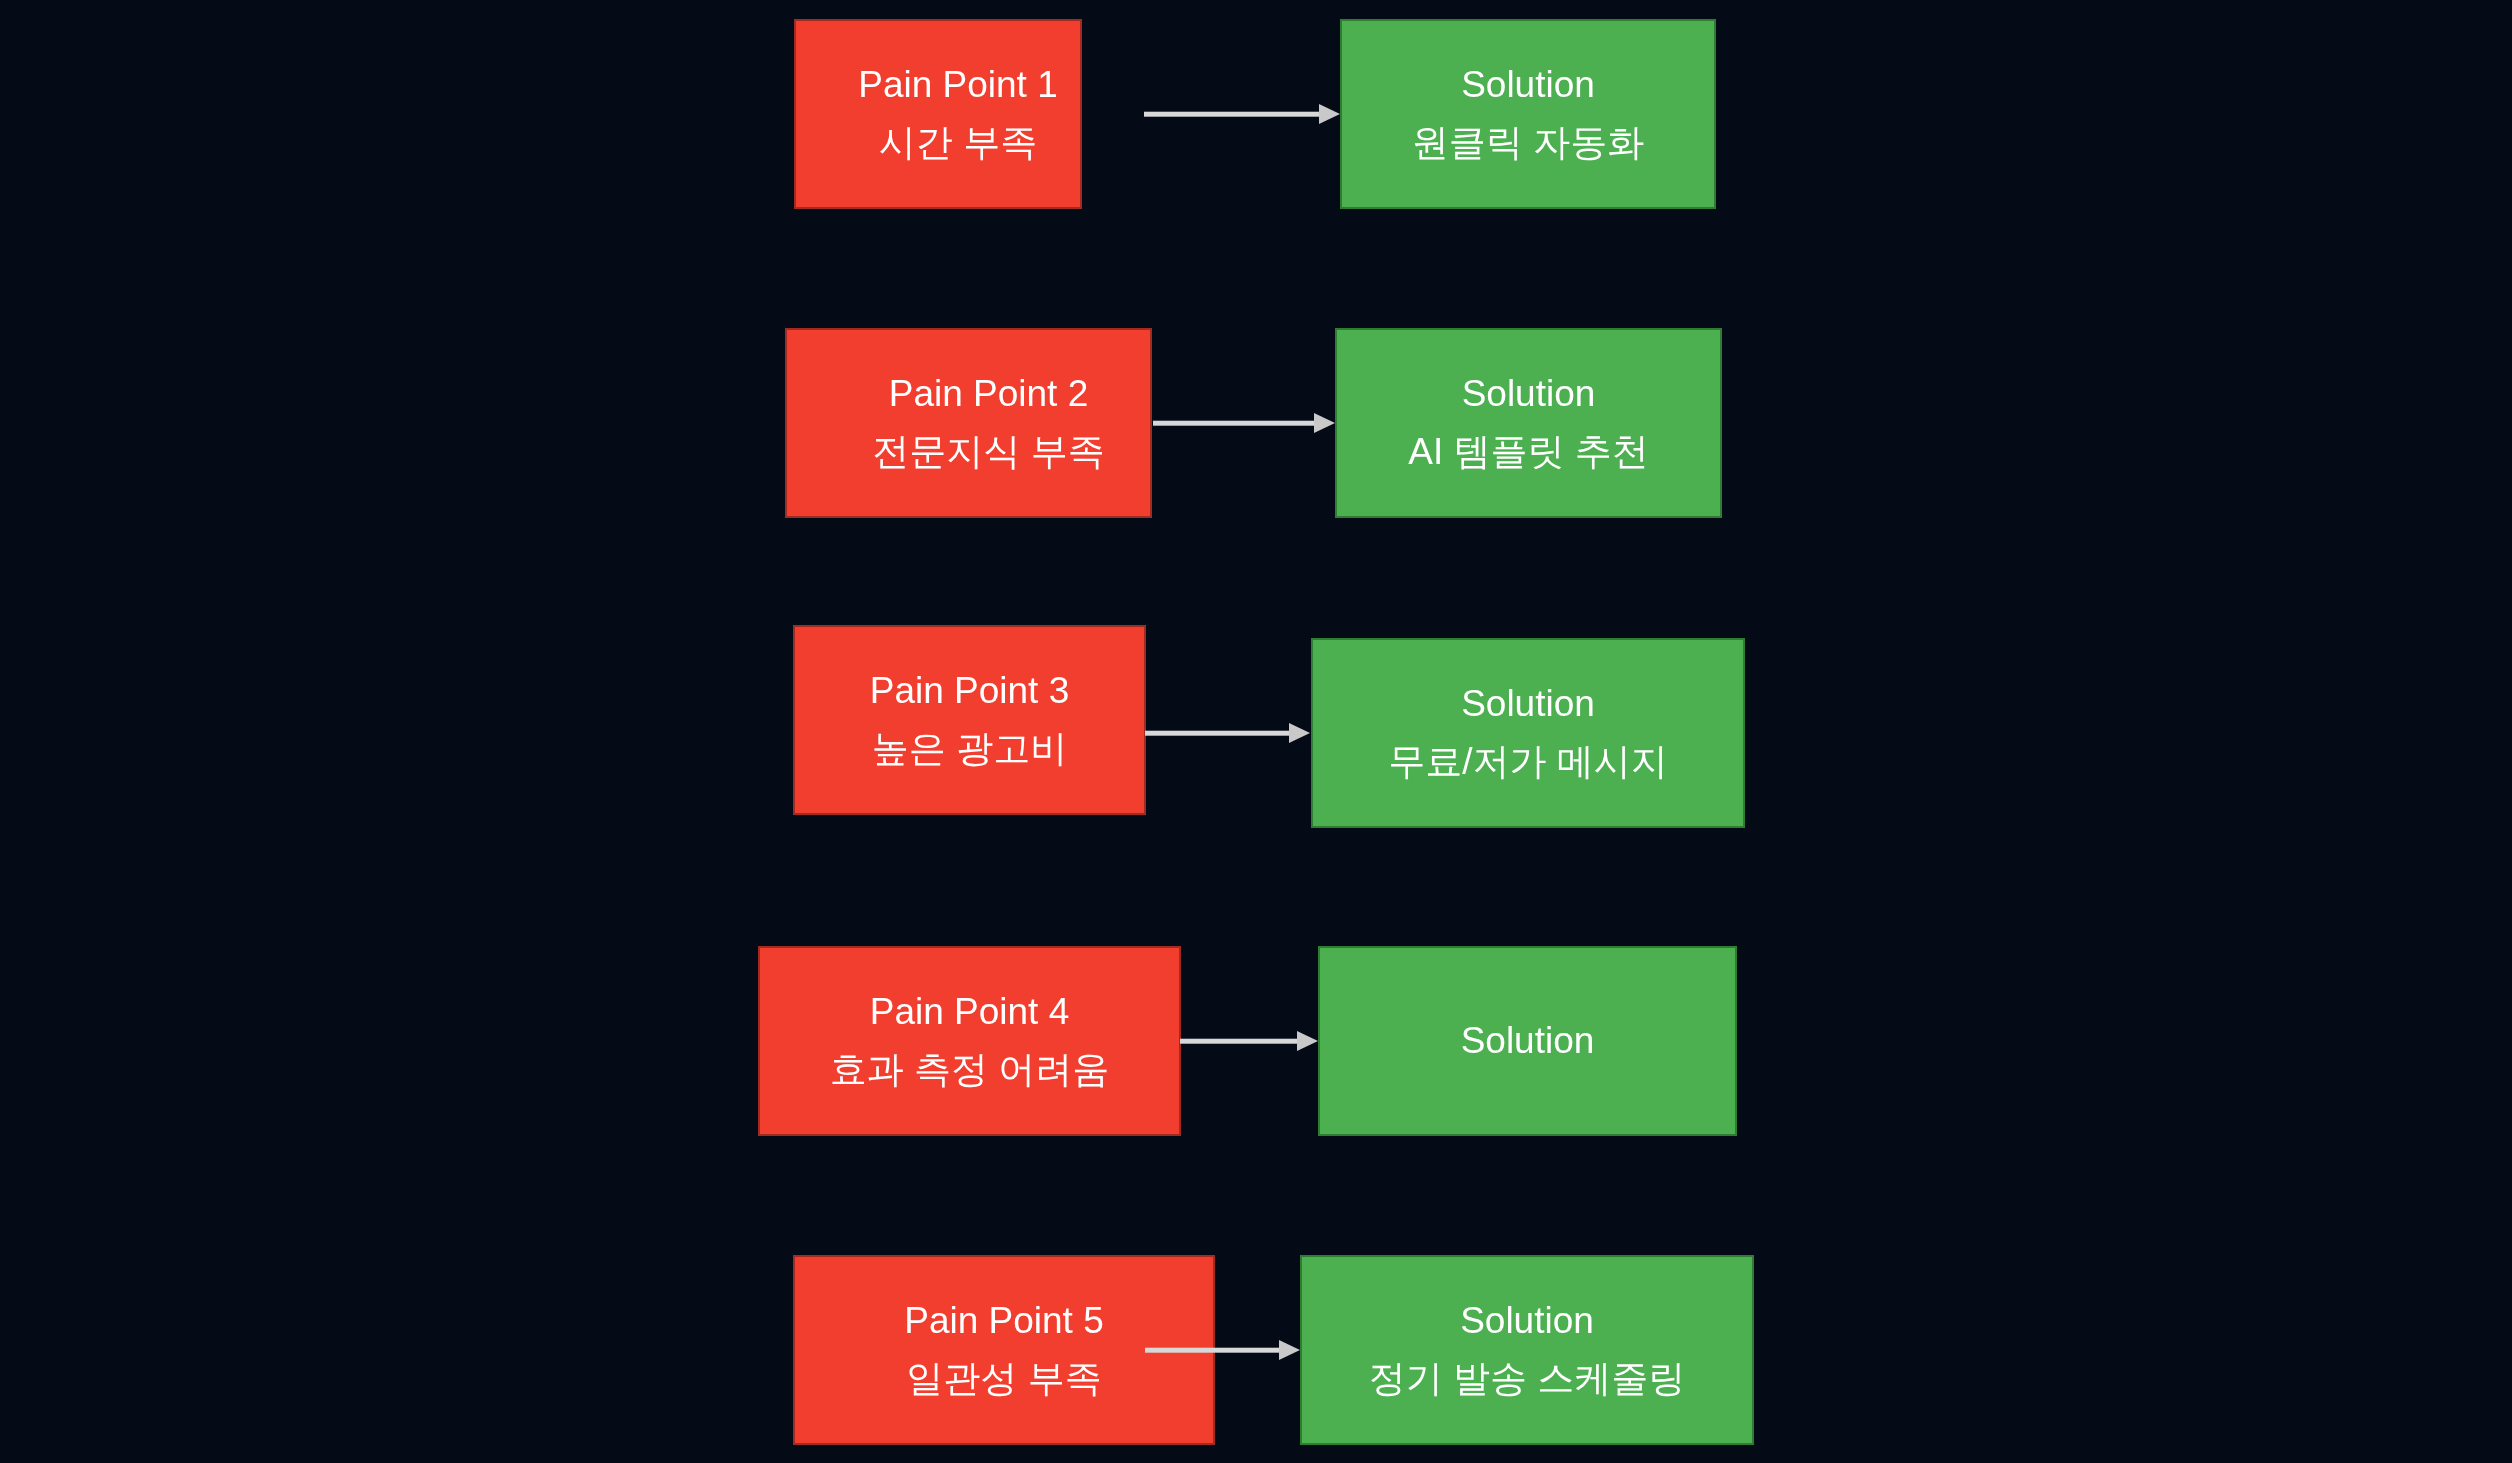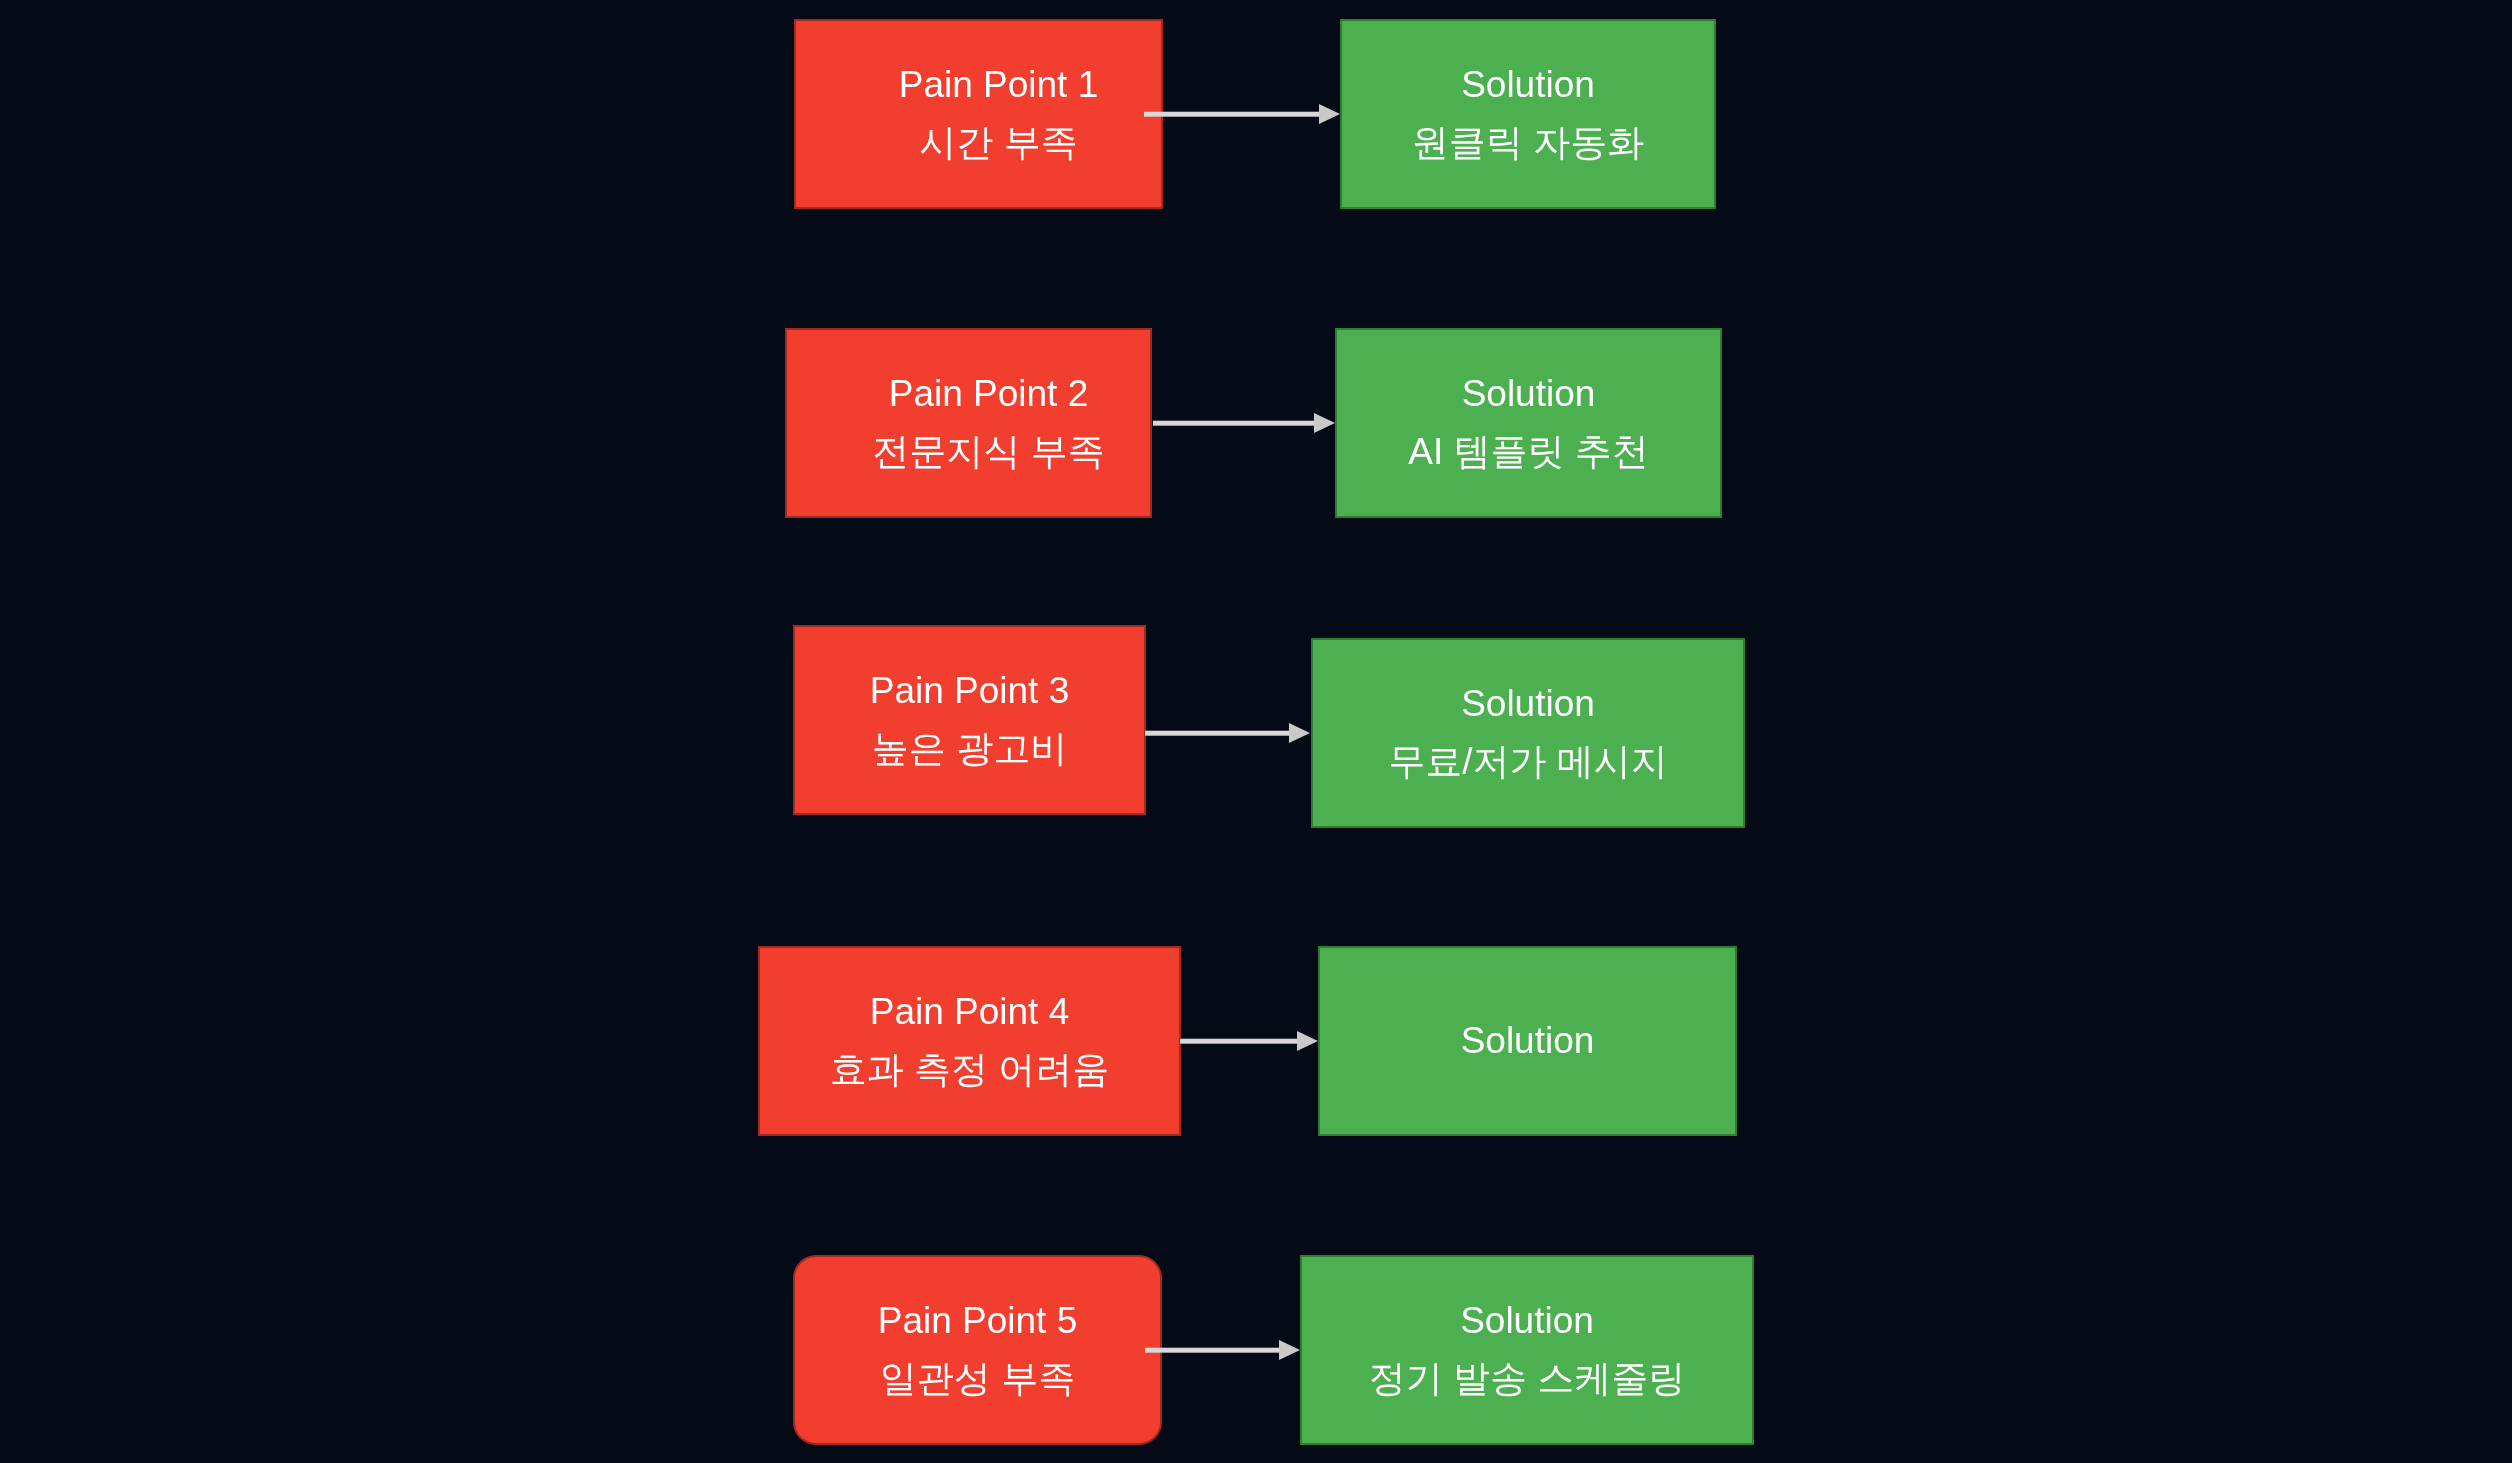--- a/index.html
+++ b/index.html
@@ -64,21 +64,21 @@
     border-top:10.2px solid transparent;
     border-bottom:10.2px solid transparent;
     border-left:21px solid var(--arrow-head);
   }
 </style>
 </head>
 <body>
 
 <div class="canvas">
 
-  <div class="box pain" style="left:794px;top:18.5px;width:369px;padding-left:40px;">
+  <div class="box pain" style="left:794px;top:18.5px;width:288px;padding-left:40px;">
     <div>Pain Point 1</div>
     <div>시간 부족</div>
   </div>
   <div class="arrow" style="left:1144px;top:100px;width:196px;">
     <div class="shaft"></div>
     <div class="head"></div>
   </div>
   <div class="box solution" style="left:1340px;top:18.5px;width:376px;">
     <div>Solution</div>
     <div>원클릭 자동화</div>
@@ -115,21 +115,21 @@
     <div>효과 측정 어려움</div>
   </div>
   <div class="arrow" style="left:1180px;top:1027px;width:138px;">
     <div class="shaft"></div>
     <div class="head"></div>
   </div>
   <div class="box solution" style="left:1318px;top:946px;width:419px;">
     <div>Solution</div>
   </div>
 
-  <div class="box pain" style="left:793px;top:1255px;width:369px;border-radius:23px;">
+  <div class="box pain" style="left:793px;top:1255px;width:422px;">
     <div>Pain Point 5</div>
     <div>일관성 부족</div>
   </div>
   <div class="arrow" style="left:1145px;top:1336px;width:155px;">
     <div class="shaft"></div>
     <div class="head"></div>
   </div>
   <div class="box solution" style="left:1300px;top:1255px;width:454px;">
     <div>Solution</div>
     <div>정기 발송 스케줄링</div>

